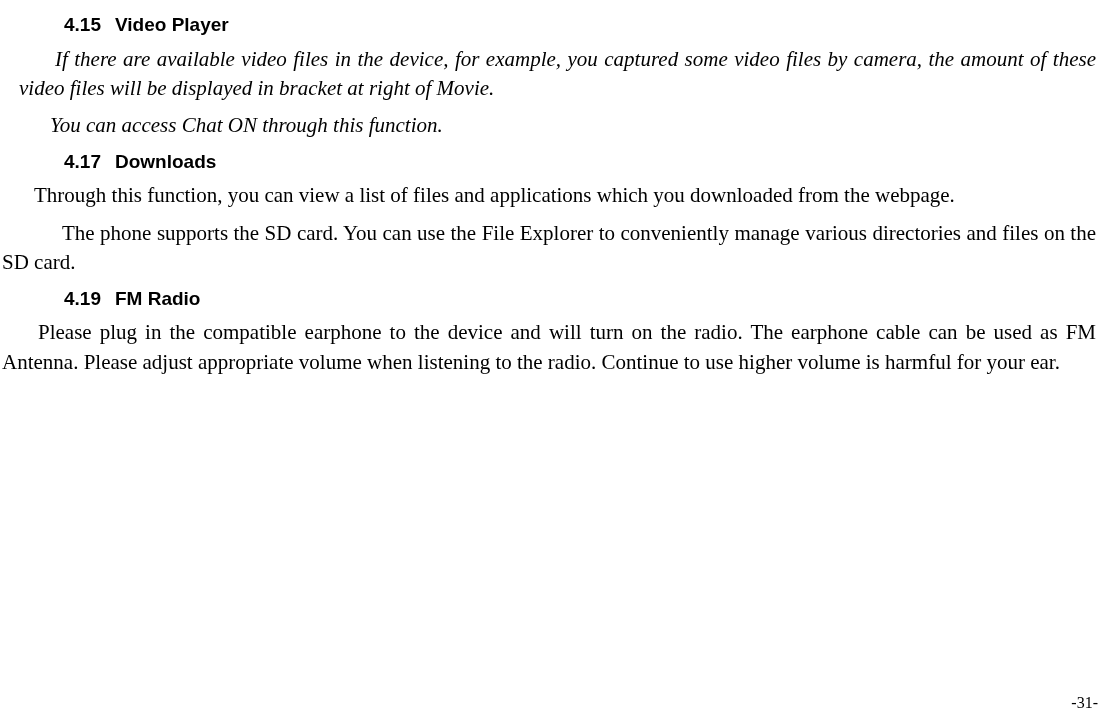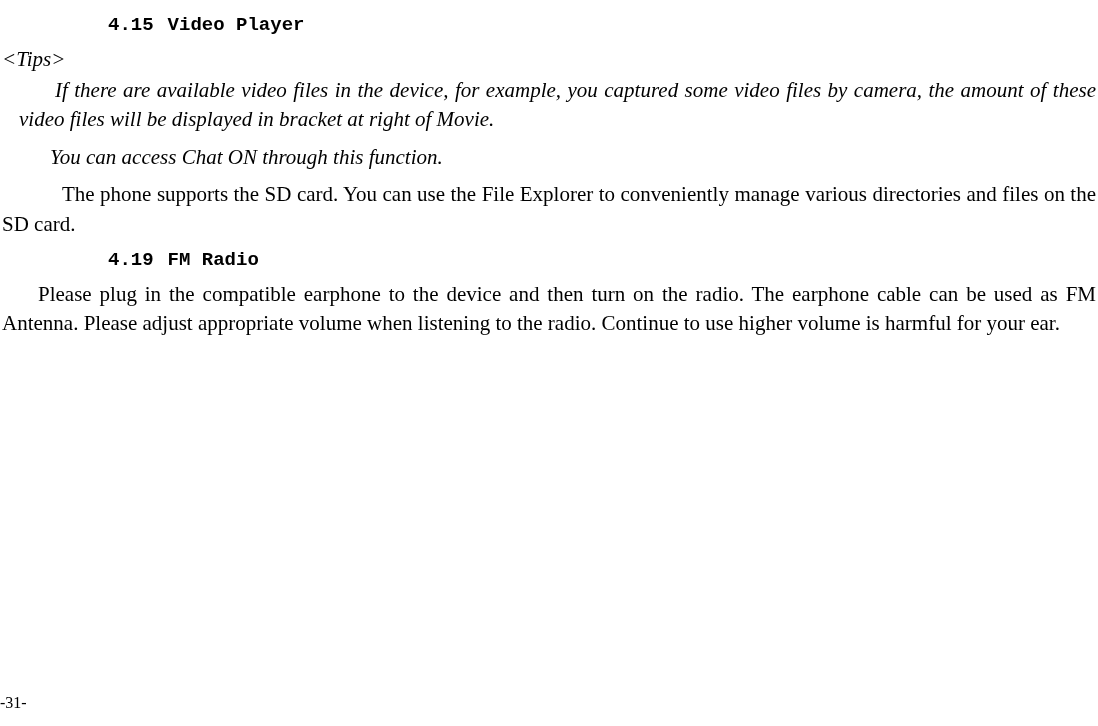--- a/index.html
+++ b/index.html
@@ -15,24 +15,24 @@
     color: #000000;
     font-size: 21px;
     line-height: 1.4;
     padding: 8px 0 0 0;
     position: relative;
   }
   .content {
     padding: 0 2px;
   }
   .heading {
-    font-family: Liberation Mono, monospace;
+    font-family: Liberation Sans, sans-serif;
     font-weight: bold;
     font-size: 19px;
-    margin-left: 106px;
+    margin-left: 62px;
     margin-top: 4px;
     margin-bottom: 6px;
   }
   .heading .num {
     display: inline-block;
   }
   .heading .gap {
     display: inline-block;
     width: 14px;
   }
@@ -58,52 +58,57 @@
     margin-left: 17px;
   }
   .tips {
     font-style: italic;
     margin: 0 0 2px 0;
   }
   .page-num {
     position: absolute;
     bottom: 12px;
     width: 100%;
-    text-align: left;
+    text-align: right;
     font-size: 16px;
     font-family: "Times New Roman", Times, serif;
   }
   .section-block {
     margin-bottom: 8px;
   }
 </style>
 </head>
 <body>
 
 <div class="content">
 
   <div class="section-block">
     <div class="heading">
       <span class="num">4.15</span><span class="gap"></span><span>Video Player</span>
     </div>
-    <p class="tips">&lt;Tips&gt;</p>
     <p class="para italic indent-3">If there are available video files in the device, for example, you captured some video files by camera, the amount of these video files will be displayed in bracket at right of Movie.</p>
   </div>
 
   <div class="section-block">
     <p class="para indent-2">You can access Chat ON through this function.</p>
   </div>
 
+  <div class="section-block">
+    <div class="heading">
+      <span class="num">4.17</span><span class="gap"></span><span>Downloads</span>
+    </div>
+    <p class="para indent-4">Through this function, you can view a list of files and applications which you downloaded from the webpage.</p>
+  </div>
 
   <div class="section-block">
     <p class="para indent-1">The phone supports the SD card. You can use the File Explorer to conveniently manage various directories and files on the SD card.</p>
   </div>
 
   <div class="section-block">
     <div class="heading">
       <span class="num">4.19</span><span class="gap"></span><span>FM Radio</span>
     </div>
-    <p class="para indent-3">Please plug in the compatible earphone to the device and then turn on the radio. The earphone cable can be used as FM Antenna. Please adjust appropriate volume when listening to the radio. Continue to use higher volume is harmful for your ear.</p>
+    <p class="para indent-3">Please plug in the compatible earphone to the device and will turn on the radio. The earphone cable can be used as FM Antenna. Please adjust appropriate volume when listening to the radio. Continue to use higher volume is harmful for your ear.</p>
   </div>
 
 </div>
 
 <div class="page-num">-31-</div>
 
 </body></html>

